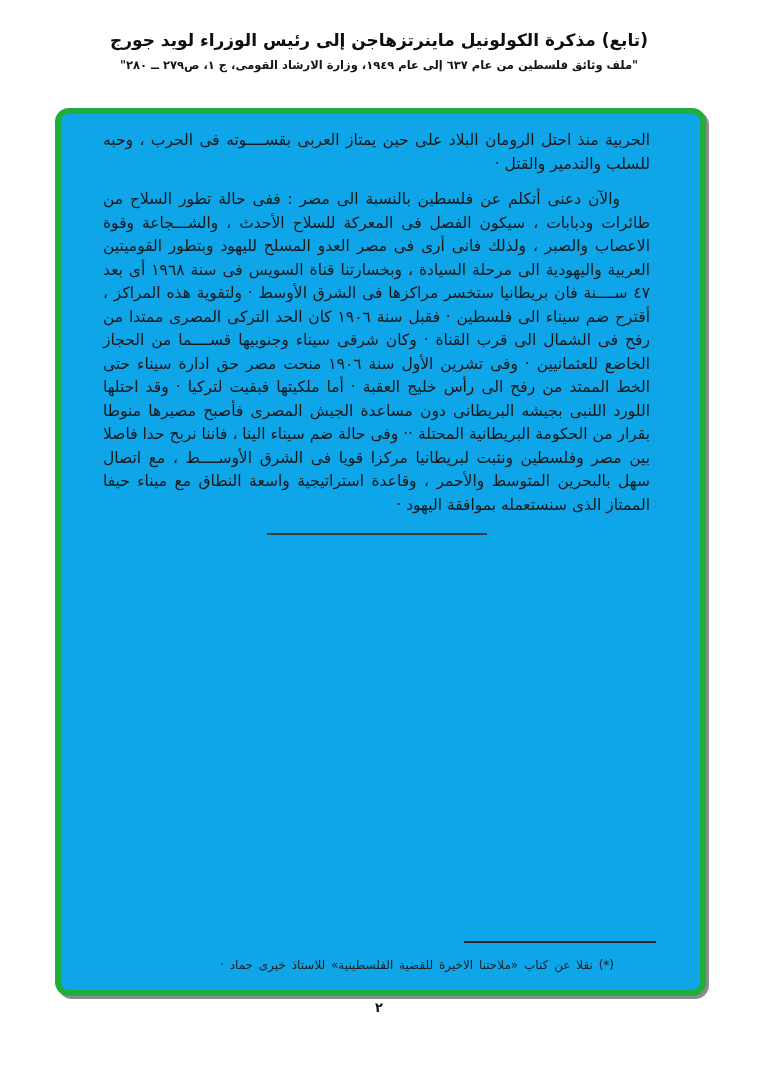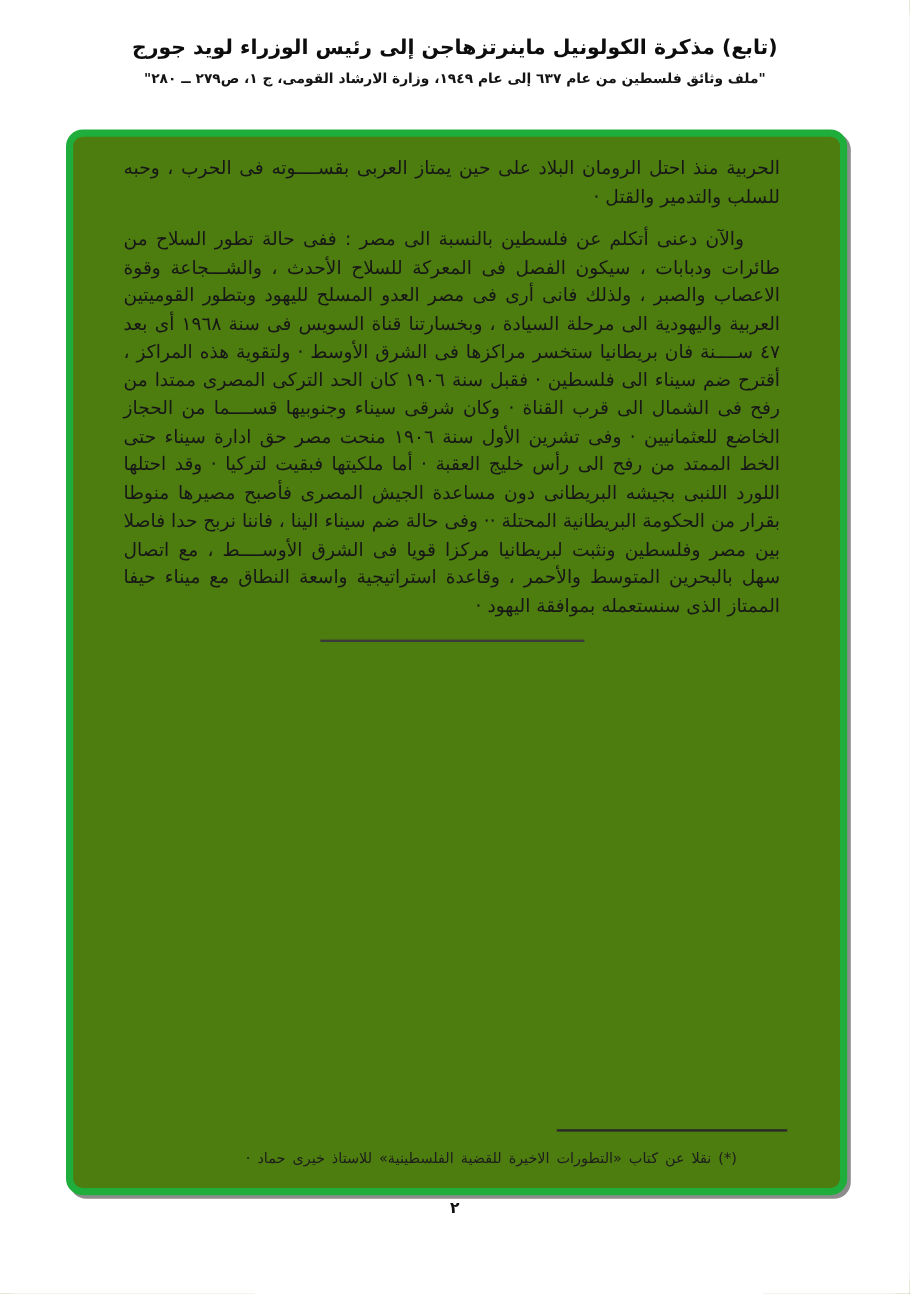--- a/index.html
+++ b/index.html
@@ -10,21 +10,20 @@
     position: relative;
     font-family: "DejaVu Sans", sans-serif;
     direction: rtl;
     overflow: hidden;
   }
   .page {
     position: absolute;
     inset: 0;
     background: #ffffff;
     color: #141414;
-    border-radius: 14px;
   }
   .header {
     text-align: center;
     padding-top: 30px;
   }
   .title {
     font-size: 17px;
     font-weight: bold;
     letter-spacing: 0.2px;
     color: #0d0d0d;
@@ -37,21 +36,21 @@
   }
   .frame {
     position: absolute;
     left: 55px;
     top: 108px;
     width: 651px;
     height: 888px;
     border: 6px solid #1fae3c;
     border-radius: 14px;
     box-shadow: 3px 3px 0 rgba(45,45,45,0.55);
-    background: #4d7c0f;
+    background: #0ea5e9;
   }
   .body-text {
     padding: 15px 50px 0 42px;
     font-size: 15.5px;
     line-height: 23.5px;
     text-align: justify;
     color: #171717;
   }
   .para { margin-bottom: 12px; }
   .para.indent { text-indent: 30px; }
@@ -109,20 +108,20 @@
   <div class="frame">
 
     <div class="body-text">
       <p class="para">الحربية منذ احتل الرومان البلاد على حين يمتاز العربى بقســــوته فى الحرب ، وحبه للسلب والتدمير والقتل ·</p>
       <p class="para indent">والآن دعنى أتكلم عن فلسطين بالنسبة الى مصر : ففى حالة تطور السلاح من طائرات ودبابات ، سيكون الفصل فى المعركة للسلاح الأحدث ، والشـــجاعة وقوة الاعصاب والصبر ، ولذلك فانى أرى فى مصر العدو المسلح لليهود وبتطور القوميتين العربية واليهودية الى مرحلة السيادة ، وبخسارتنا قناة السويس فى سنة ١٩٦٨ أى بعد ٤٧ ســــنة فان بريطانيا ستخسر مراكزها فى الشرق الأوسط · ولتقوية هذه المراكز ، أقترح ضم سيناء الى فلسطين · فقبل سنة ١٩٠٦ كان الحد التركى المصرى ممتدا من رفح فى الشمال الى قرب القناة · وكان شرقى سيناء وجنوبيها قســــما من الحجاز الخاضع للعثمانيين · وفى تشرين الأول سنة ١٩٠٦ منحت مصر حق ادارة سيناء حتى الخط الممتد من رفح الى رأس خليج العقبة · أما ملكيتها فبقيت لتركيا · وقد احتلها اللورد اللنبى بجيشه البريطانى دون مساعدة الجيش المصرى فأصبح مصيرها منوطا بقرار من الحكومة البريطانية المحتلة ·· وفى حالة ضم سيناء الينا ، فاننا نربح حدا فاصلا بين مصر وفلسطين ونثبت لبريطانيا مركزا قويا فى الشرق الأوســــط ، مع اتصال سهل بالبحرين المتوسط والأحمر ، وقاعدة استراتيجية واسعة النطاق مع ميناء حيفا الممتاز الذى سنستعمله بموافقة اليهود ·</p>
       <div class="end-divider"></div>
     </div>
 
     <div class="footnote-area">
       <div class="footnote-rule"></div>
-      <div class="footnote">(*) نقلا عن كتاب «التطورات الاخيرة للقضية الفلسطينية» للاستاذ خيرى حماد ·</div>
+      <div class="footnote">(*) نقلا عن كتاب «ملاحتنا الاخيرة للقضية الفلسطينية» للاستاذ خيرى حماد ·</div>
     </div>
 
   </div>
 
   <div class="page-number">٢</div>
 
 </div>
 
 </body></html>

